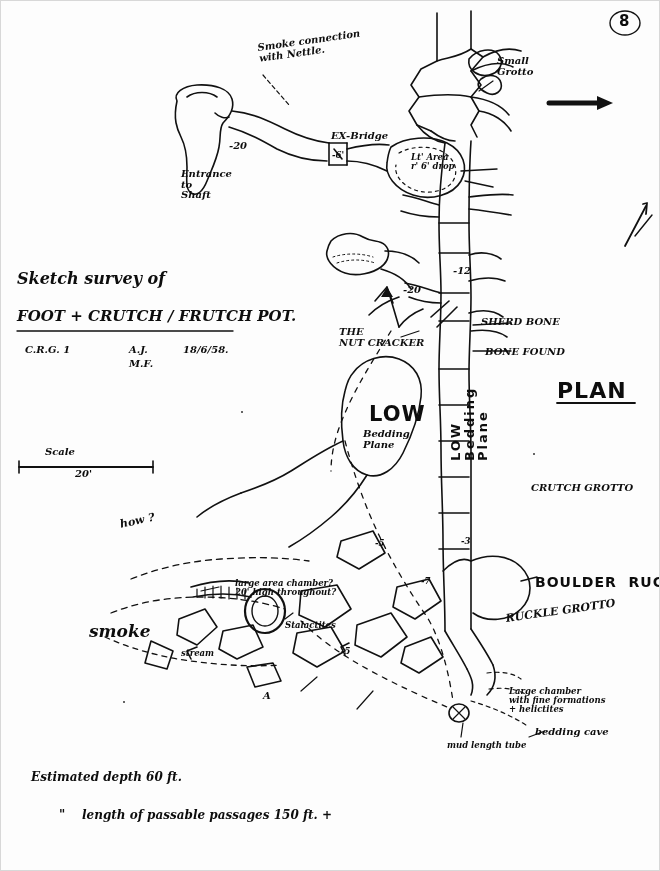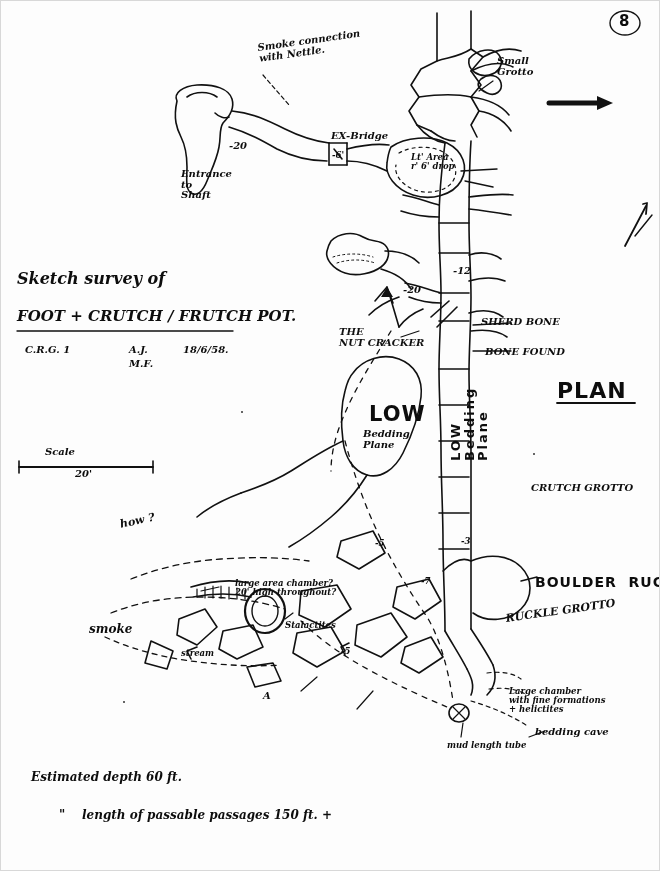--- a/index.html
+++ b/index.html
@@ -27,21 +27,21 @@
   }
   
   .hand {
     font-family: "DejaVu Serif", serif;
     font-style: italic;
     font-weight: 600;
     color: #0d0d0d;
   }
   .hand-small { font-size: 10px; }
   .hand-xsmall { font-size: 8.5px; }
-  .hand-med { font-size: 12px; }
+  .hand-med { font-size: 17px; }
   .hand-big { font-size: 18px; }
   .blocky {
     font-family: "DejaVu Sans", sans-serif;
     font-weight: 700;
     font-style: normal;
     letter-spacing: 1px;
   }
   svg.layer {
     position: absolute;
     left: 0; top: 0;

